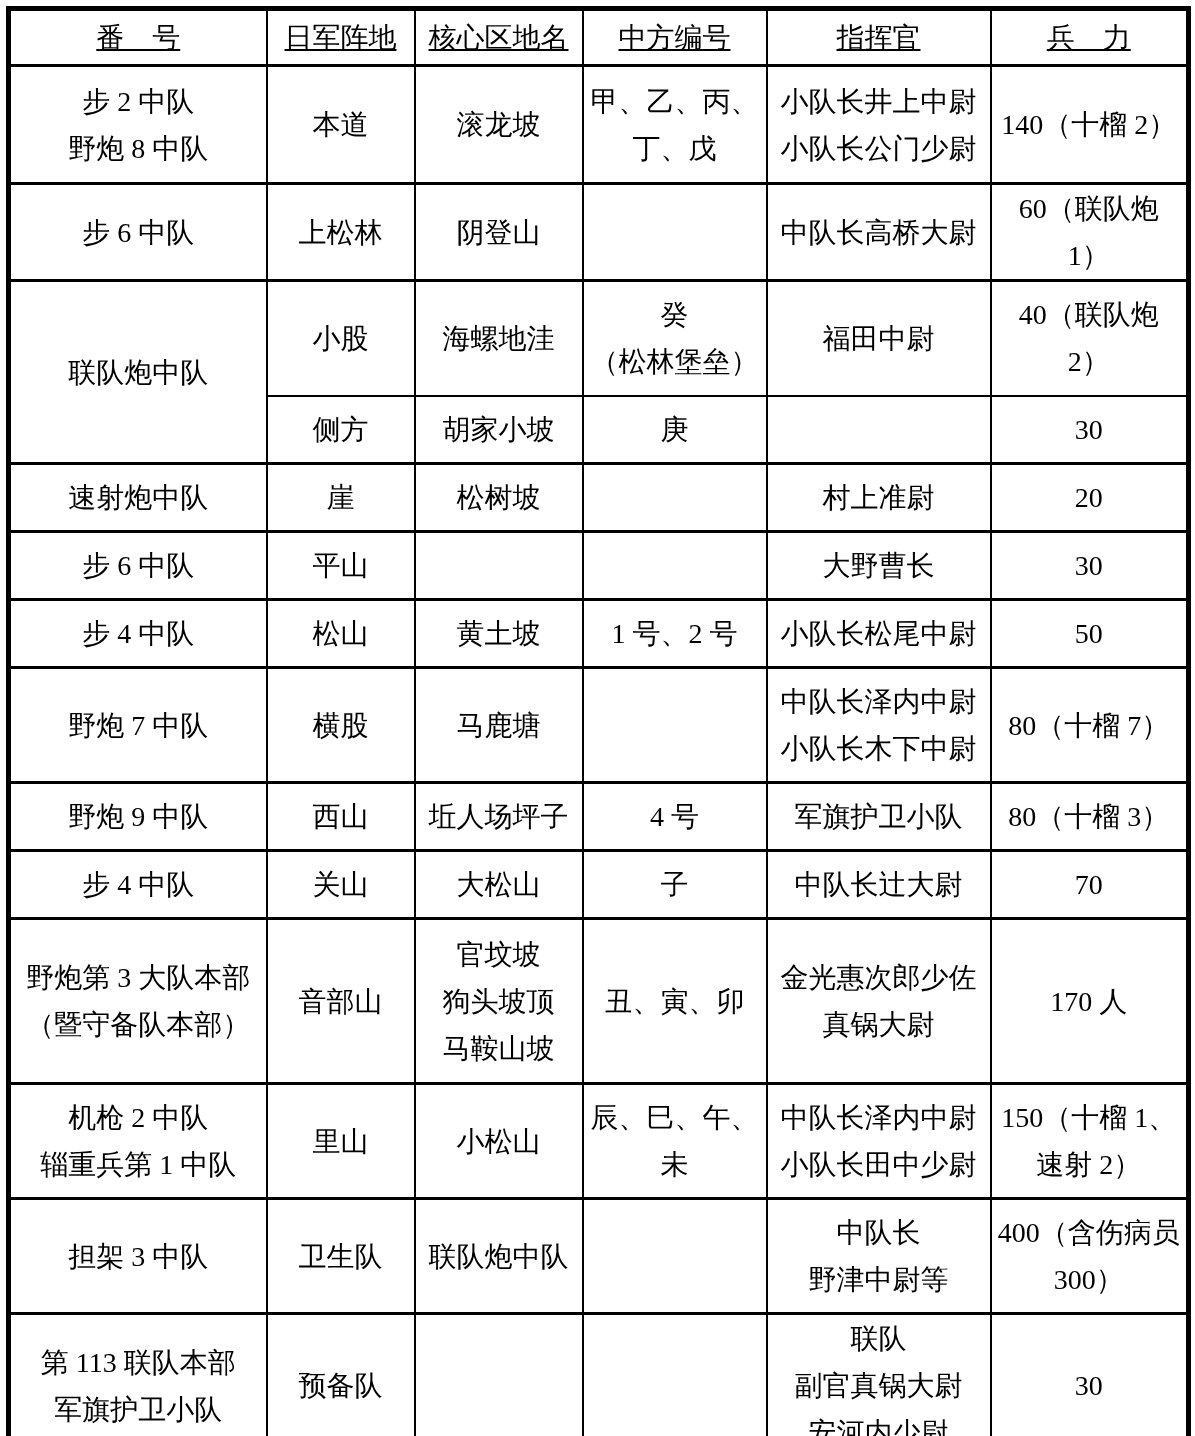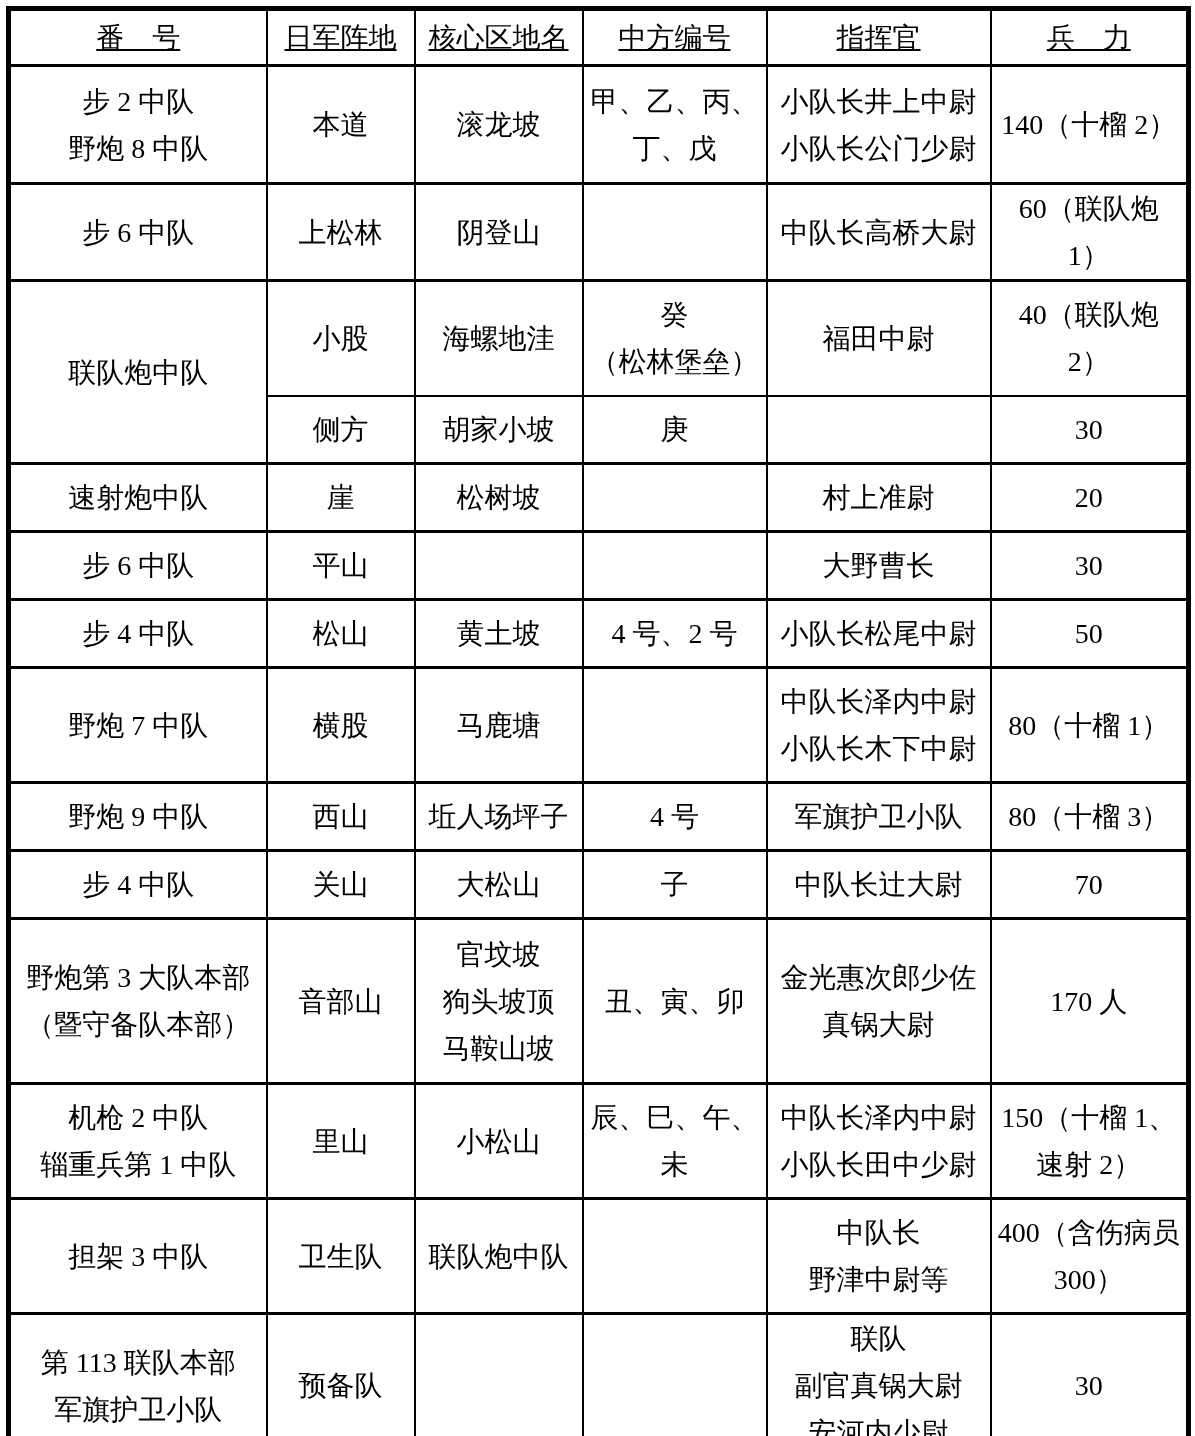--- a/index.html
+++ b/index.html
@@ -124,33 +124,33 @@
       <td></td>
       <td></td>
       <td>大野曹长</td>
       <td>30</td>
     </tr>
 
     <tr class="h68 major">
       <td>步 4 中队</td>
       <td>松山</td>
       <td>黄土坡</td>
-      <td>4 号、2 号</td>
+      <td>1 号、2 号</td>
       <td>小队长松尾中尉</td>
       <td>50</td>
     </tr>
 
     <tr class="h115 major">
       <td>野炮 7 中队</td>
       <td>横股</td>
       <td>马鹿塘</td>
       <td></td>
       <td>中队长泽内中尉
 小队长木下中尉</td>
-      <td>80（十榴 1）</td>
+      <td>80（十榴 7）</td>
     </tr>
 
     <tr class="h68 major">
       <td>野炮 9 中队</td>
       <td>西山</td>
       <td>坵人场坪子</td>
       <td>4 号</td>
       <td>军旗护卫小队</td>
       <td>80（十榴 3）</td>
     </tr>

